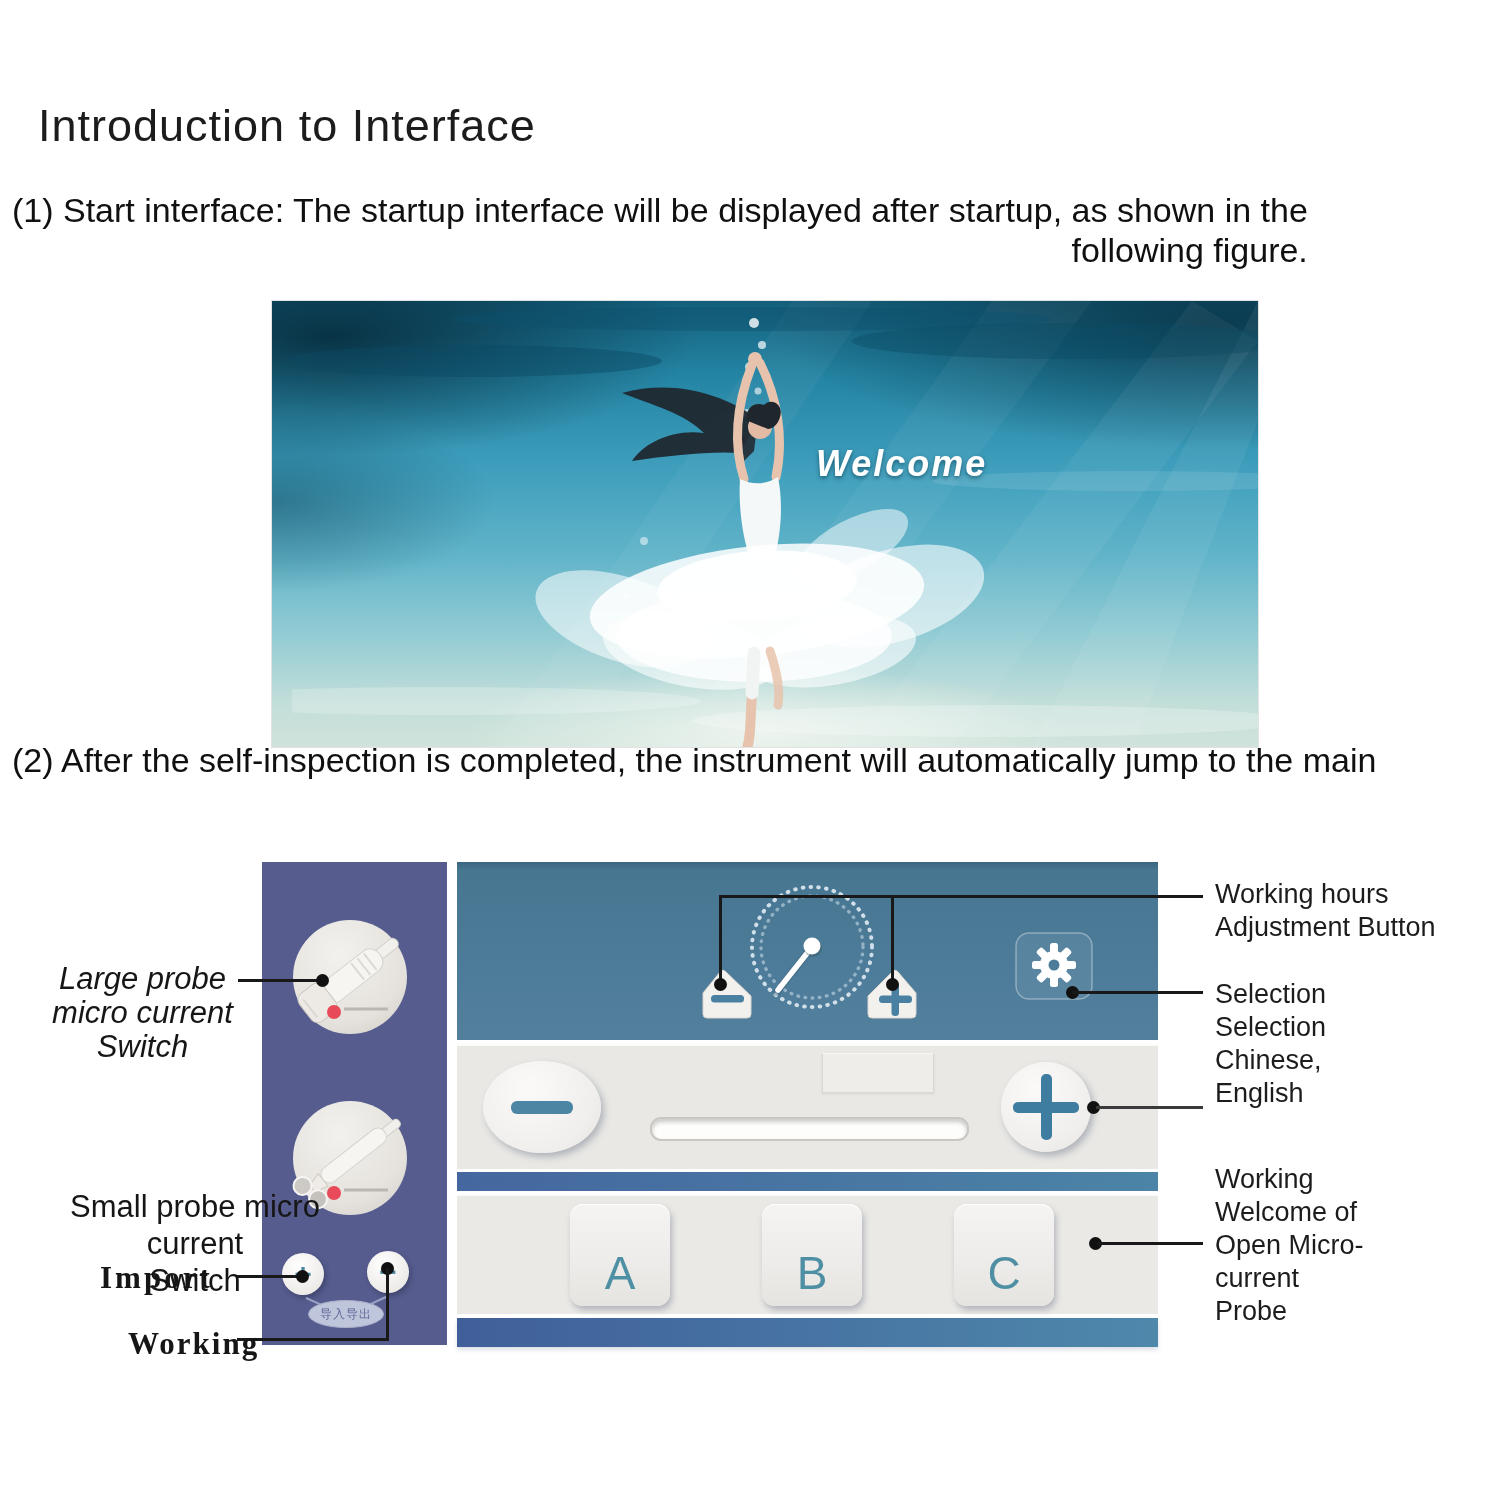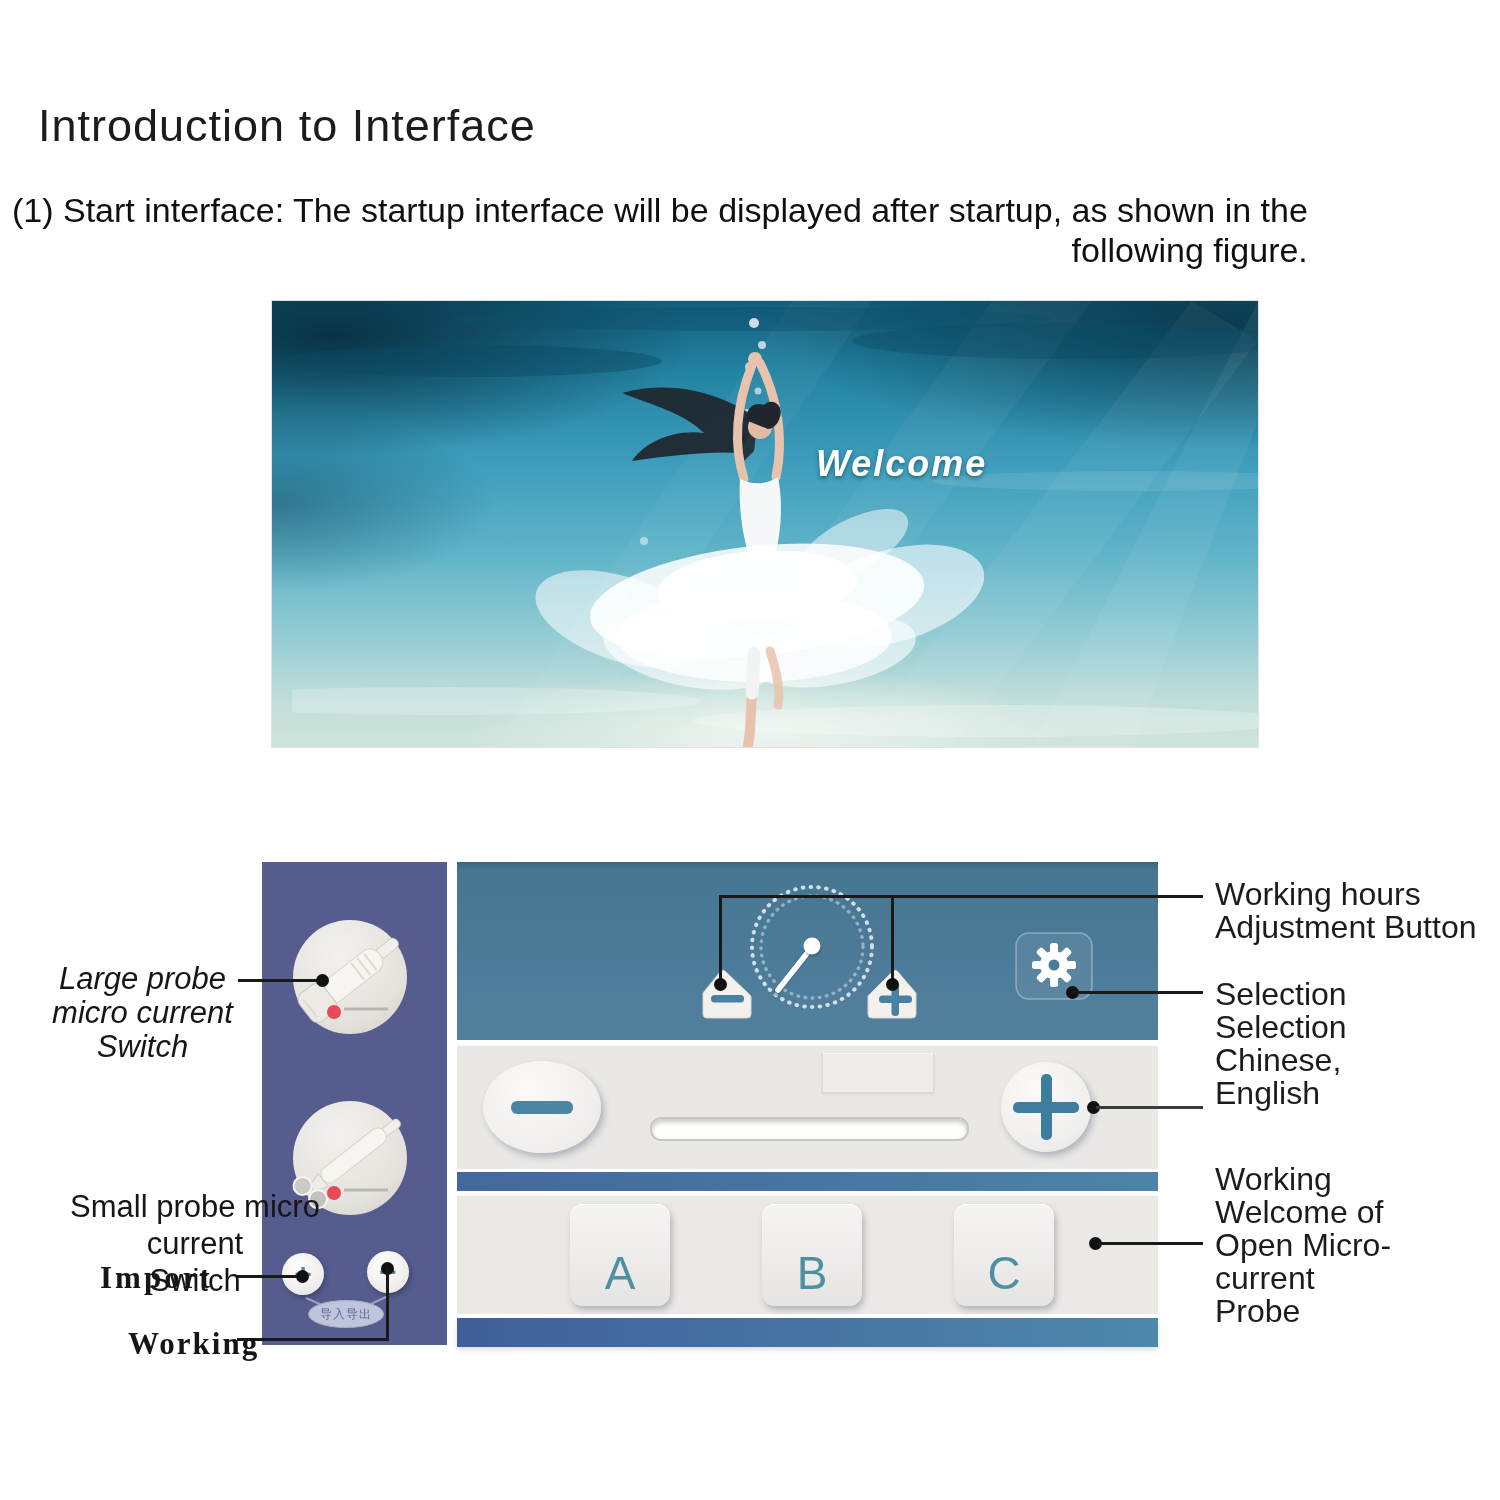--- a/index.html
+++ b/index.html
@@ -72,21 +72,21 @@
       background:#bfc5da;border:1px solid #a9afc9;display:flex;align-items:center;justify-content:center;
       font-size:12px;color:#5f679b;letter-spacing:1px;}
   .vline-conn{height:2px;background:#9aa1c4;transform-origin:left center;}
 
   
   .cl{background:#191919;}
   .cl-thin{background:#3a3a3a;}
   .dot{width:13px;height:13px;border-radius:50%;background:#111;}
 
   
-  .rlabel{font-size:32px;line-height:33px;color:#1c1c1c;}
+  .rlabel{font-size:27px;line-height:33px;color:#1c1c1c;}
   .llabel{font-size:31px;line-height:34px;color:#161616;text-align:center;}
   .serif-label{font-family:"Liberation Serif",serif;font-weight:bold;font-size:31px;
       letter-spacing:3px;color:#161616;}
   .lblline{display:block;}
 </style>
 </head>
 <body>
 
 <div class="canvas">
 
@@ -151,20 +151,21 @@
 
         <path d="M462,352 L458,430 C457,442 455,450 452,456" stroke="#e7c3ad" stroke-width="10" fill="none" stroke-linecap="round"></path>
         <path d="M462,352 L460,392" stroke="#f2f4f4" stroke-width="13" fill="none" stroke-linecap="round"></path>
         <path d="M478,350 C486,374 488,392 486,404" stroke="#e7c3ad" stroke-width="9" fill="none" stroke-linecap="round" opacity="0.85"></path>
       </g>
     </svg>
     <span class="welcome-text">Welcome</span>
   </div>
 
   <div class="abs para" style="top:740px;">
+    <span class="pline">(2) After the self-inspection is completed, the instrument will automatically jump to the main</span>
   </div>
 
   <div class="abs sidebar"></div>
   <div class="abs panel-top"></div>
   <div class="abs panel-mid"></div>
   <div class="abs strip2"></div>
   <div class="abs panel-abc"></div>
   <div class="abs strip3"></div>
 
   <svg class="abs" style="left:288px;top:918px;" width="132" height="122" viewBox="0 0 132 122">

